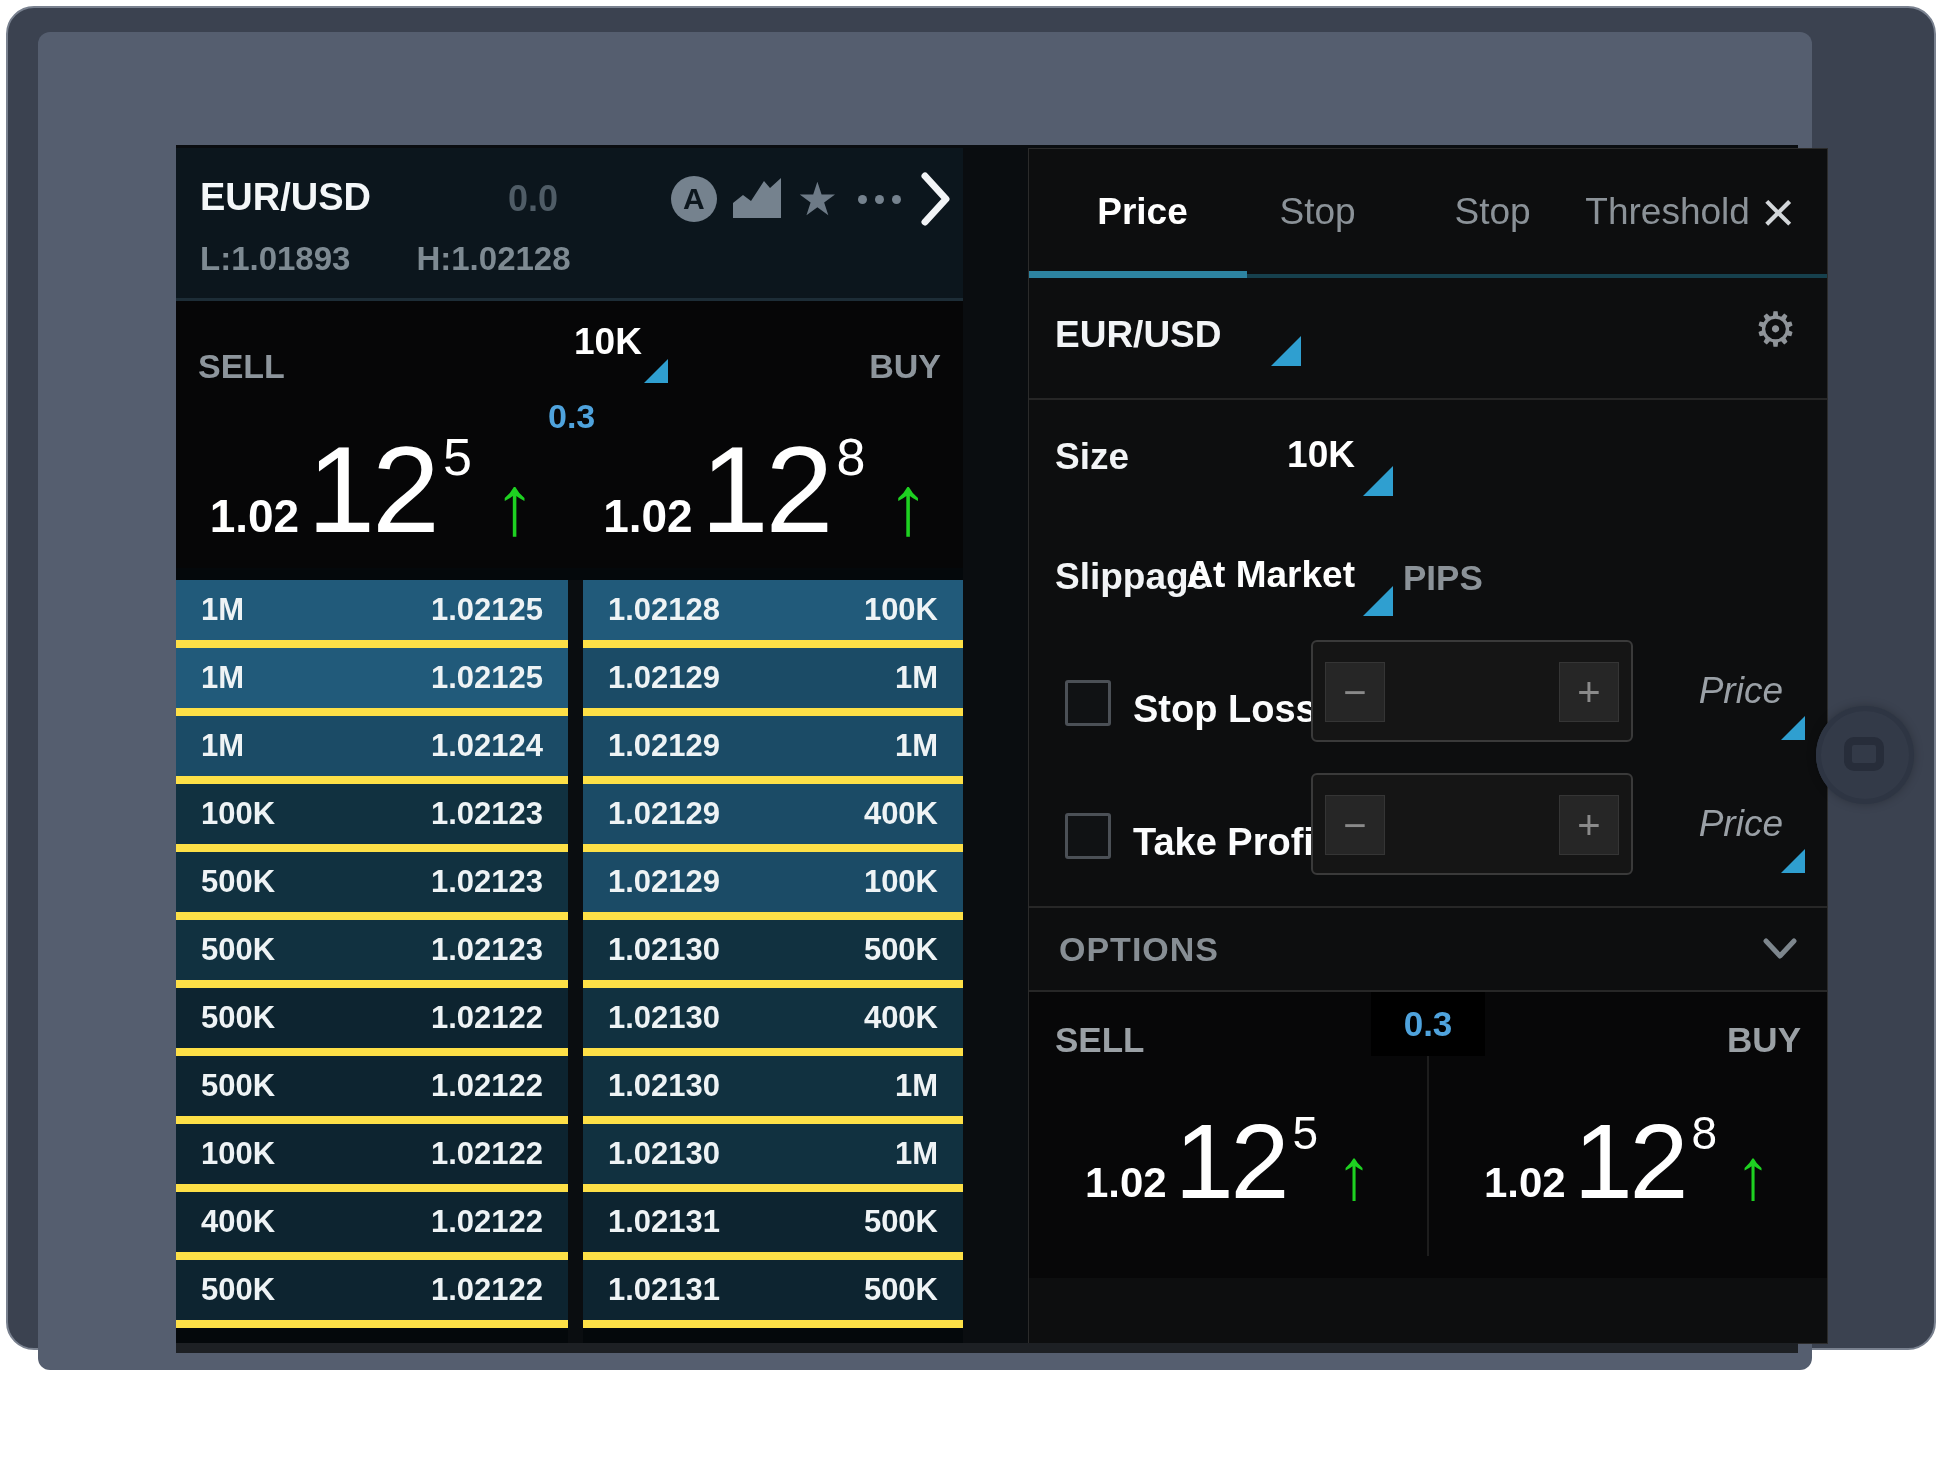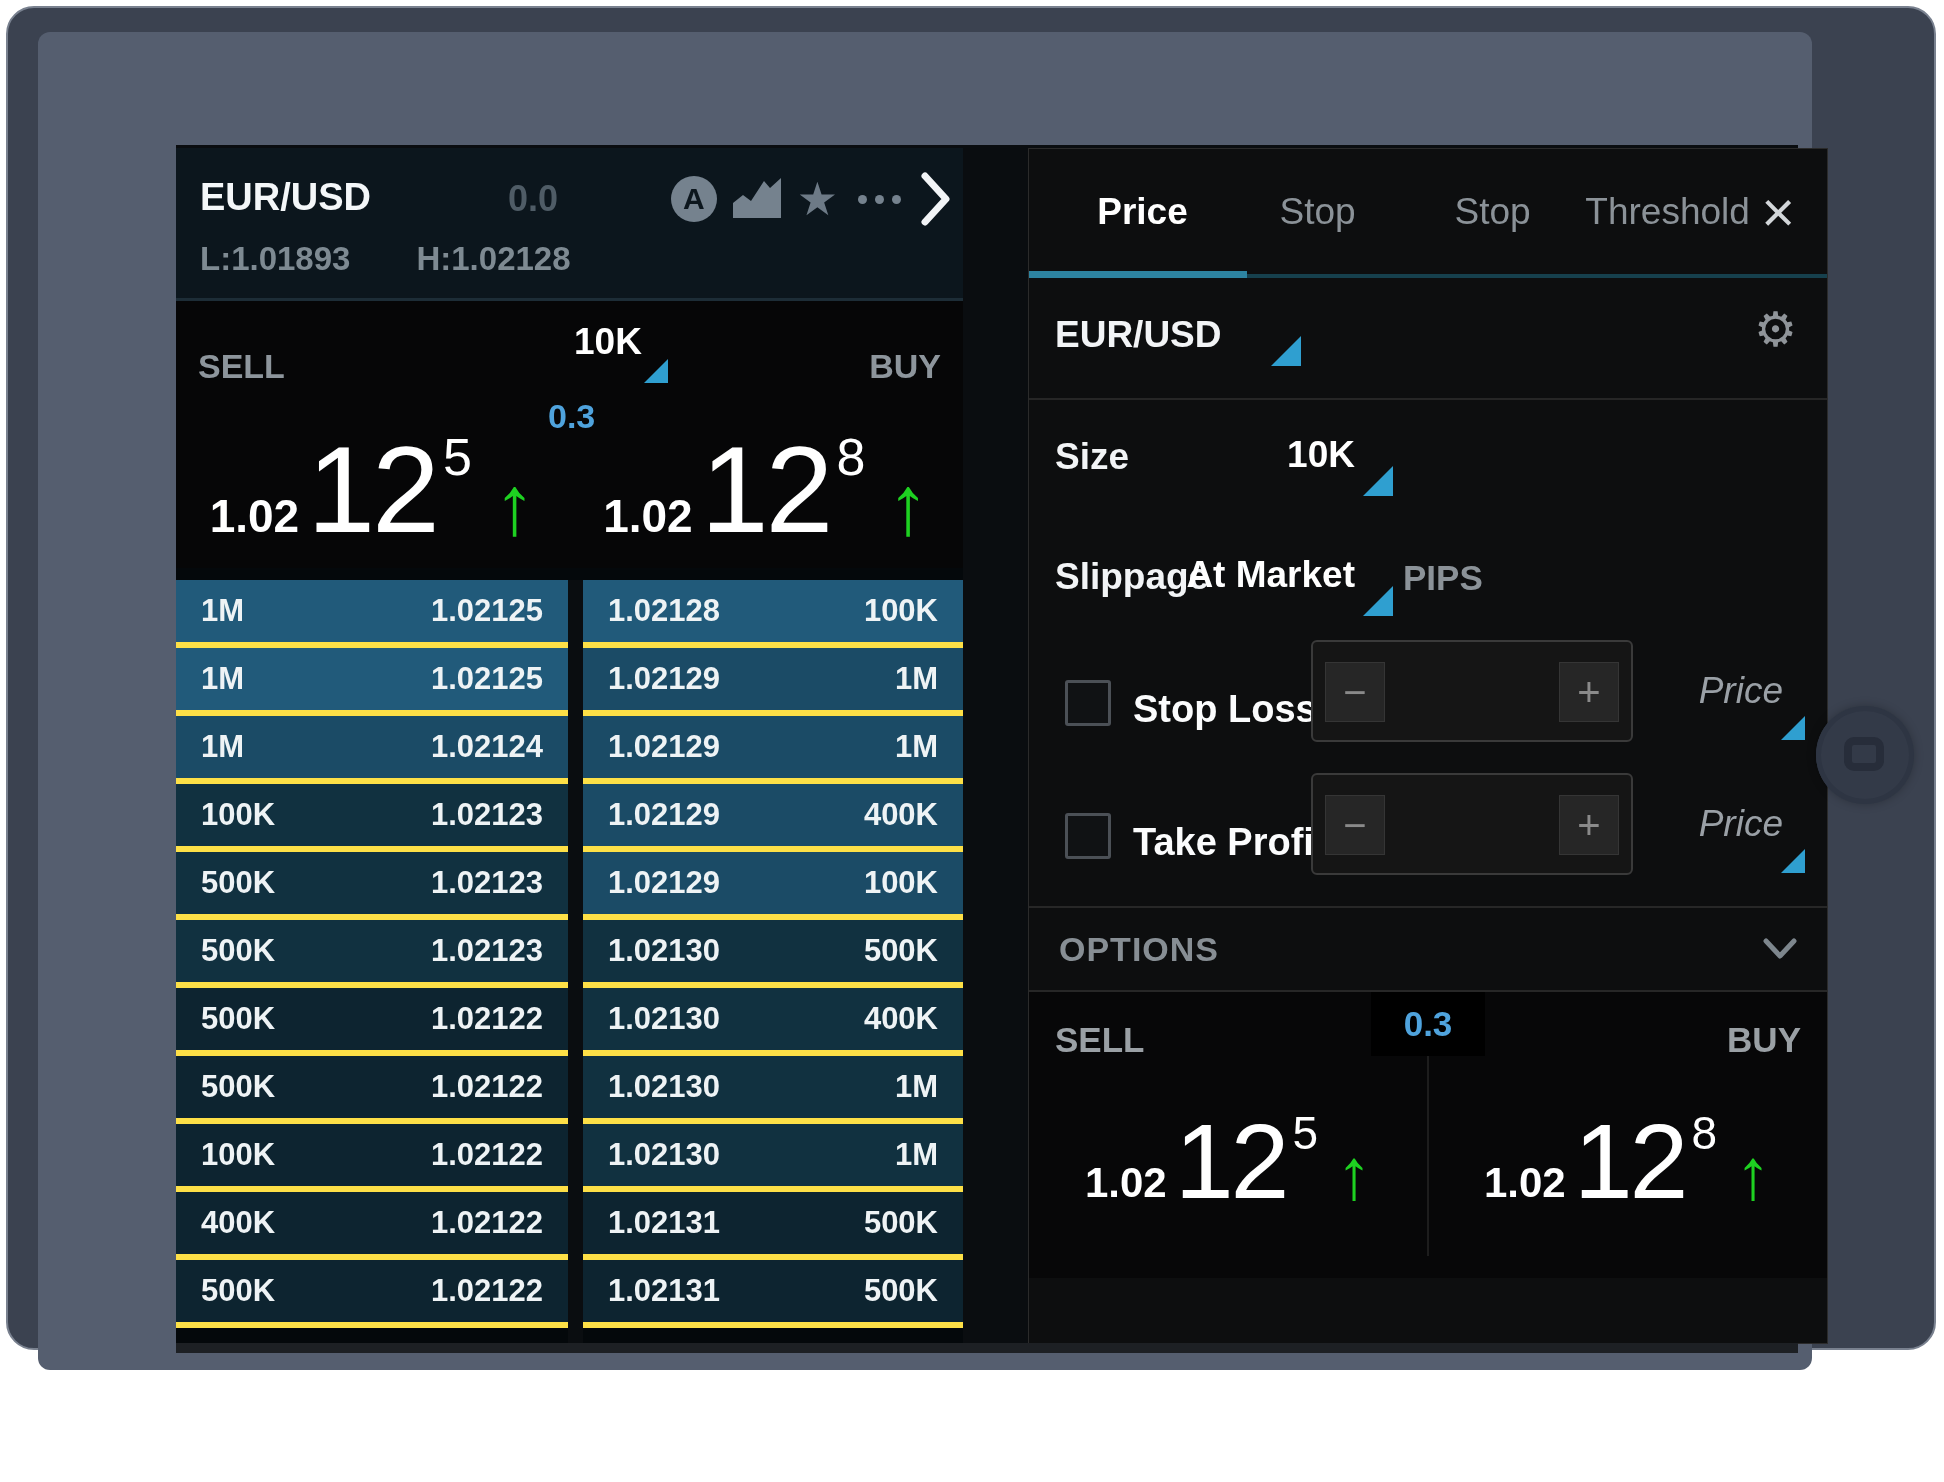--- a/index.html
+++ b/index.html
@@ -46,21 +46,21 @@
   .px-arrow{font-size:84px;font-weight:bold;color:#1ed121;padding-bottom:4px;margin-left:22px;}
   .px.sm .px-prefix{font-size:42px;padding-bottom:10px;}
   .px.sm .px-big{font-size:106px;}
   .px.sm .px-pip{font-size:46px;}
   .px.sm .px-arrow{font-size:72px;margin-left:18px;}
   
   .ladder{position:relative;height:776px;background:#04080b;display:flex;padding-top:12px;box-sizing:border-box;}
   .ladder-col{width:392px;}
   .ladder-col.asks{width:380px;}
   .ladder-gap{width:15px;background:#0a0d10;}
-  .lrow{height:68px;box-sizing:border-box;border-bottom:6px solid #fde047;display:flex;
+  .lrow{height:68px;box-sizing:border-box;border-bottom:8px solid #fde047;display:flex;
         justify-content:space-between;align-items:center;padding:0 25px;
         font-size:31px;font-weight:bold;color:#eef3f5;cursor:pointer;}
   .tone0{background:#215a7a;}
   .tone1{background:#1b4b66;}
   .tone2{background:#113140;}
   .tone3{background:#0d2430;}
   
   .panel-right{position:absolute;left:852px;top:3px;width:800px;height:1196px;background:#0d0e0f;
                border:1px solid #2b2b2b;box-sizing:border-box;}
   .tabbar{position:relative;height:125px;border-bottom:4px solid #16404d;display:flex;

